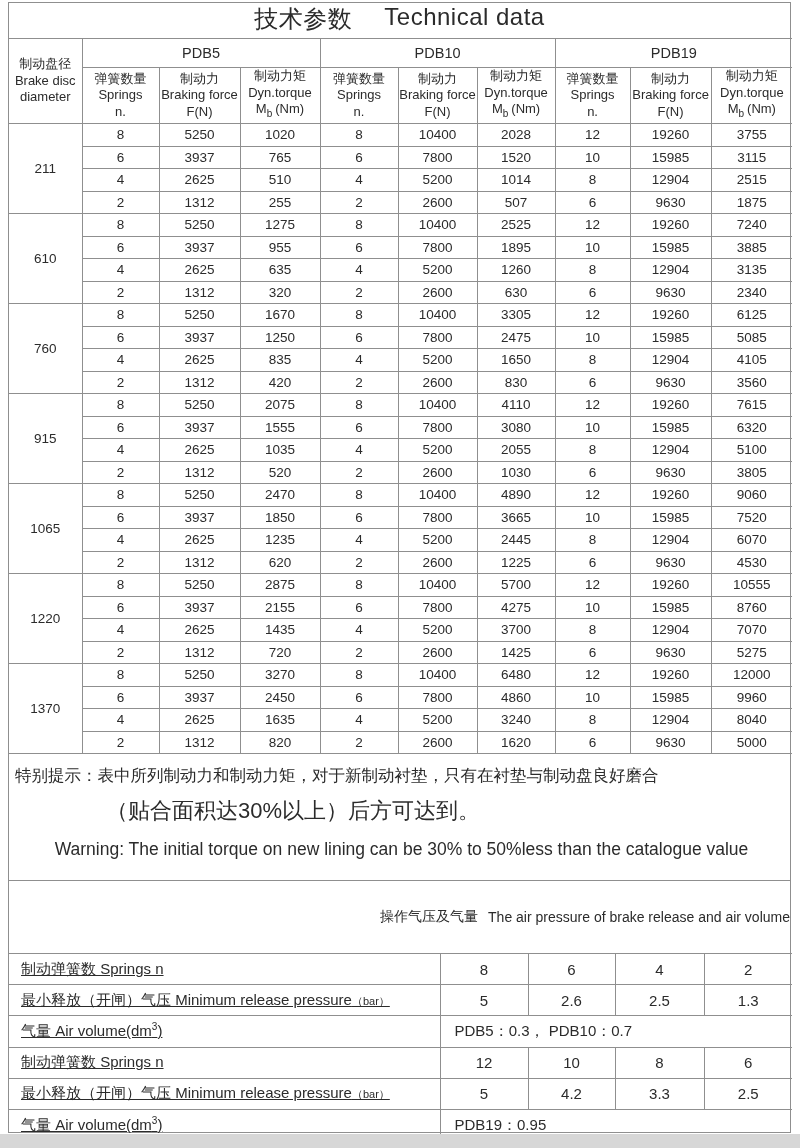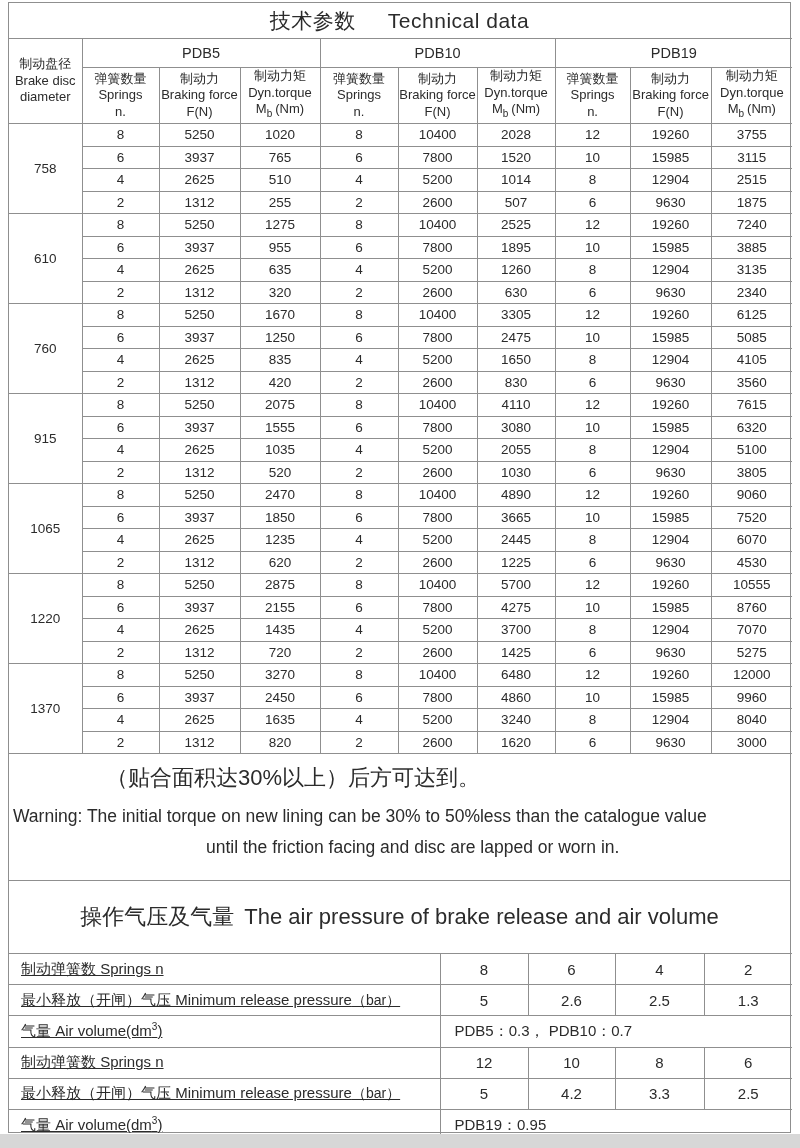--- a/index.html
+++ b/index.html
@@ -11,22 +11,22 @@
     color:#2b2b2b;
     overflow:hidden;
   }
   .frame{
     position:absolute;left:8px;top:2px;width:781px;height:1129px;
     border:1px solid #8f8f8f;
     background:#ffffff;
   }
   
   .title-row{
-    height:35px;display:flex;align-items:center;justify-content:center;gap:32px;
-    font-size:21px;letter-spacing:0.5px;
+    height:35px;display:flex;justify-content:center;gap:32px;
+    font-size:24px;letter-spacing:0.5px;
   }
   
   table.main{
     border-collapse:collapse;table-layout:fixed;width:100%;
   }
   table.main th,table.main td{
     border:1px solid #8f8f8f;text-align:center;vertical-align:middle;
     padding:0;font-weight:normal;
   }
   table.main th:first-child,table.main td.diam,
@@ -36,38 +36,38 @@
   .sub-h{height:55px;font-size:13px;line-height:16.5px;}
   .sub-h .unit sub{font-size:10px;}
   .unit-rest{margin-left:3px;}
   .diam-h{font-size:13px;line-height:16.5px;}
   table.main td{height:21.5px;font-size:13.5px;}
   td.diam{font-size:13.5px;}
   
   .warning{height:126px;text-align:left;}
   .w-zh1{padding-left:6px;padding-top:11px;font-size:16.5px;}
   .w-zh2{padding-left:97px;padding-top:9px;font-size:22px;}
-  .w-en1{padding-left:4px;padding-top:13px;font-size:17.5px;}
+  .w-en1{padding-left:4px;padding-top:13px;font-size:17.5px;text-align:center;}
   .w-en2{padding-left:197px;padding-top:10px;font-size:17.5px;}
   .divider{border-top:1px solid #8f8f8f;}
   
   .section-title{
-    height:72px;display:flex;align-items:center;justify-content:center;gap:10px;
-    font-size:22px;
+    height:72px;display:flex;align-items:center;justify-content:flex-end;gap:10px;
+    font-size:14px;
   }
   table.air{border-collapse:collapse;table-layout:fixed;width:100%;}
   table.air td{
     border:1px solid #8f8f8f;height:28.2px;font-size:15px;vertical-align:middle;
   }
   table.air tr>td:first-child{border-left:none;text-decoration:underline;}
   table.air tr>td:last-child{border-right:none;}
   table.air tr:last-child>td{border-bottom:none;}
   td.air-label{text-align:left;padding-left:12px;}
   td.air-label sup{font-size:10px;}
-  td.air-label .paren{font-size:14px;}
+  td.air-label .paren{font-size:11px;}
   td.air-val{text-align:center;}
   td.air-span{text-align:left;padding-left:14px;}
   
   .bottom-strip{
     position:absolute;left:0;right:0;bottom:0;height:14px;background:#d7d7d7;
   }
 </style>
 </head>
 <body>
 
@@ -146,21 +146,21 @@
             </th>
             <th class="sub-h">
               <div>制动力矩</div>
               <div>Dyn.torque</div>
               <div class="unit"><span>M</span><sub>b</sub><span class="unit-rest">(Nm)</span></div>
             </th>
           </tr>
       </thead>
       <tbody id="main-body">
           <tr>
-            <td rowspan="4" class="diam">758</td>
+            <td rowspan="4" class="diam">211</td>
             <td>8</td>
             <td>5250</td>
             <td>1020</td>
             <td>8</td>
             <td>10400</td>
             <td>2028</td>
             <td>12</td>
             <td>19260</td>
             <td>3755</td>
           </tr>
@@ -458,29 +458,29 @@
           </tr>
           <tr>
             <td>2</td>
             <td>1312</td>
             <td>820</td>
             <td>2</td>
             <td>2600</td>
             <td>1620</td>
             <td>6</td>
             <td>9630</td>
-            <td>3000</td>
+            <td>5000</td>
           </tr>
         </tbody>
     </table>
 
     <div class="warning">
+      <div class="w-zh1">特别提示：表中所列制动力和制动力矩，对于新制动衬垫，只有在衬垫与制动盘良好磨合</div>
       <div class="w-zh2">（贴合面积达30%以上）后方可达到。</div>
       <div class="w-en1">Warning: The initial torque on new lining can be 30% to 50%less than the catalogue value</div>
-      <div class="w-en2">until the friction facing and disc are lapped or worn in.</div>
     </div>
 
     <div class="divider"></div>
 
     <div class="section-title">
       <span>操作气压及气量</span>
       <span>The air pressure of brake release and air volume</span>
     </div>
 
     <table class="air">

